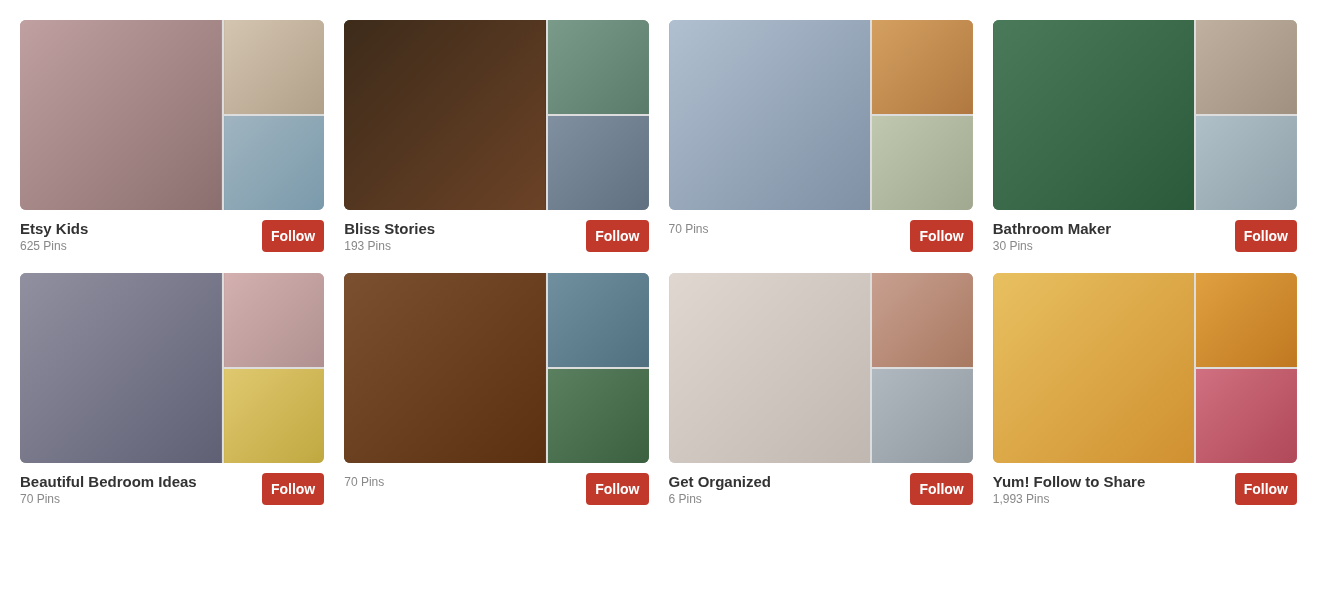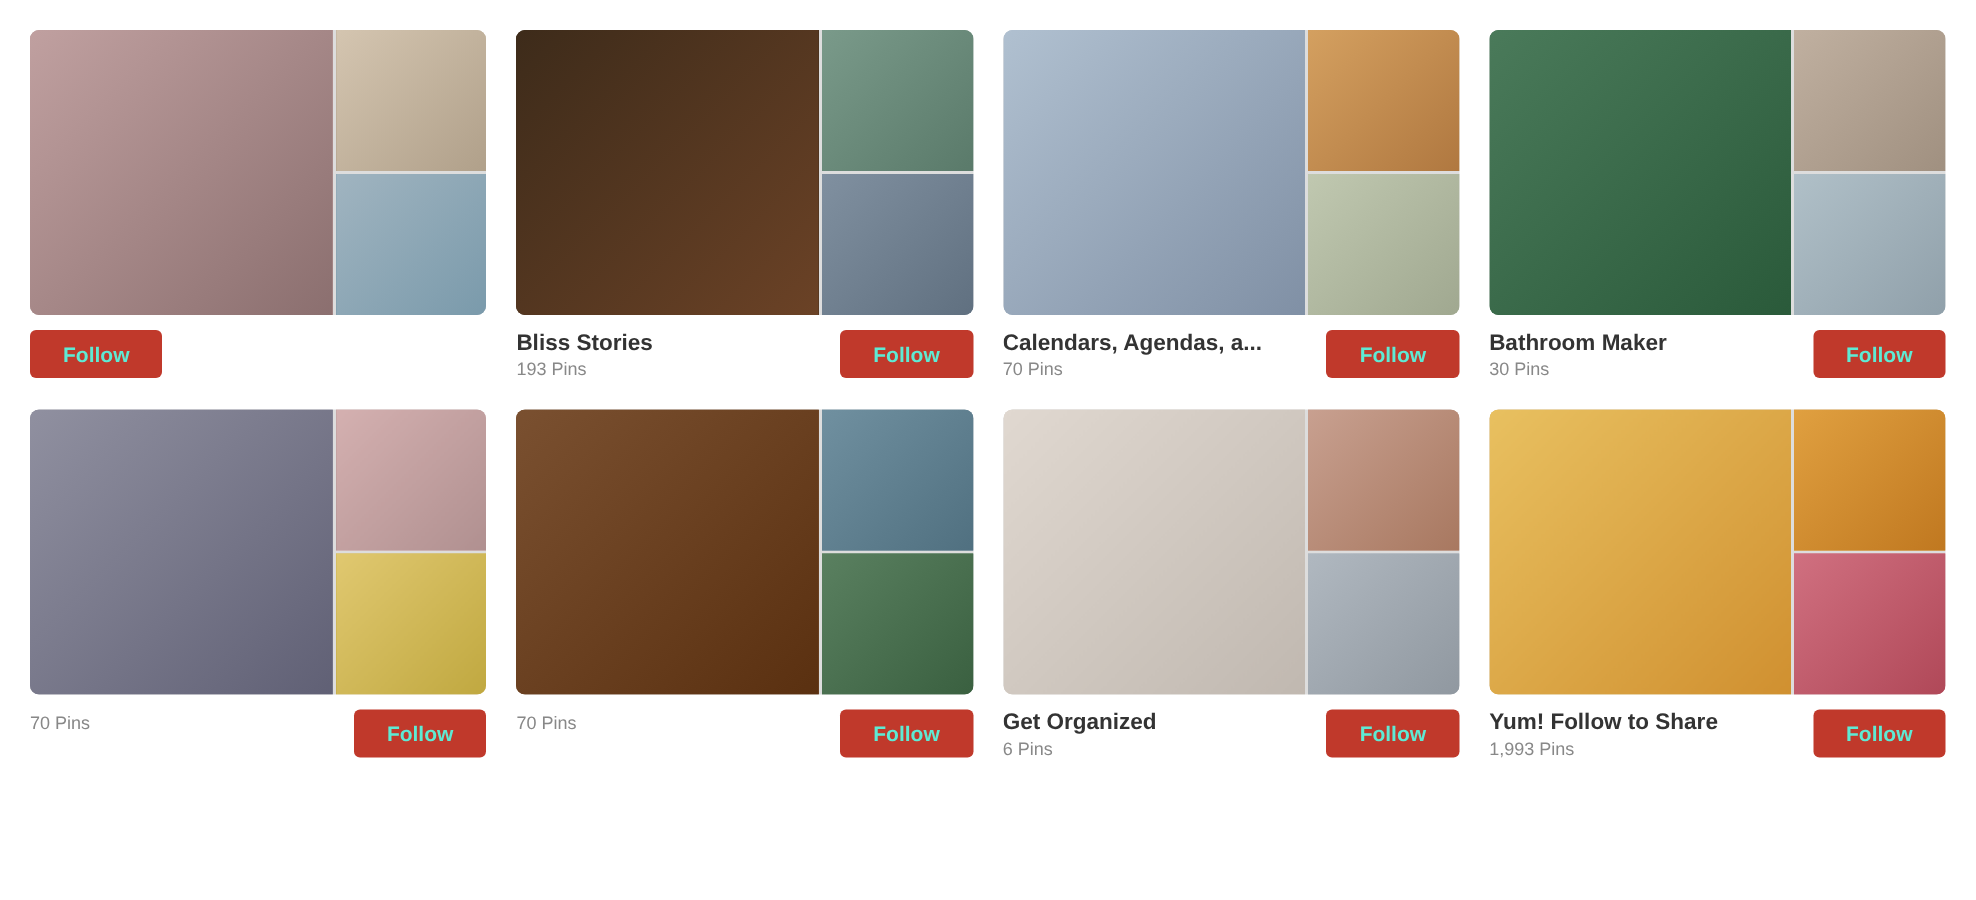--- a/index.html
+++ b/index.html
@@ -55,24 +55,24 @@
       overflow: hidden;
       text-overflow: ellipsis;
     }
     .board-pins {
       font-size: 12px;
       color: #888;
       margin-top: 2px;
     }
     .follow-btn {
       background: #c0392b;
-      color: #5eead4;
+      color: #ffffff;
       border: none;
       border-radius: 4px;
-      padding: 8px 22px;
+      padding: 8px 9px;
       font-size: 14px;
       font-weight: bold;
       cursor: pointer;
       white-space: nowrap;
       flex-shrink: 0;
     }
 
     
     .board-etsy-main { background-color: #c0a0a0; background-image: linear-gradient(135deg, #c0a0a0 0%, #8b6f6f 100%); }
     .board-etsy-t1 { background-color: #d4c5b0; background-image: linear-gradient(135deg, #d4c5b0 0%, #b0a08a 100%); }
@@ -110,20 +110,24 @@
 <body>
 
 <div class="grid">
     <div class="board-card">
     <div class="board-images">
       <div class="main-img board-etsy-main"></div>
       <div class="thumb-img board-etsy-t1"></div>
       <div class="thumb-img board-etsy-t2"></div>
     </div>
     <div class="board-info">
+      <div class="board-text">
+        <div class="board-title">Etsy Kids</div>
+        <div class="board-pins">625 Pins</div>
+      </div>
       <button class="follow-btn">Follow</button>
     </div>
   </div>
     <div class="board-card">
     <div class="board-images">
       <div class="main-img board-maker-main"></div>
       <div class="thumb-img board-maker-t1"></div>
       <div class="thumb-img board-maker-t2"></div>
     </div>
     <div class="board-info">
@@ -135,21 +139,20 @@
     </div>
   </div>
     <div class="board-card">
     <div class="board-images">
       <div class="main-img board-cal-main"></div>
       <div class="thumb-img board-cal-t1"></div>
       <div class="thumb-img board-cal-t2"></div>
     </div>
     <div class="board-info">
       <div class="board-text">
-        <div class="board-title">Calendars, Agendas, a...</div>
         <div class="board-pins">70 Pins</div>
       </div>
       <button class="follow-btn">Follow</button>
     </div>
   </div>
     <div class="board-card">
     <div class="board-images">
       <div class="main-img board-bath-main"></div>
       <div class="thumb-img board-bath-t1"></div>
       <div class="thumb-img board-bath-t2"></div>
@@ -163,20 +166,21 @@
     </div>
   </div>
     <div class="board-card">
     <div class="board-images">
       <div class="main-img board-bed-main"></div>
       <div class="thumb-img board-bed-t1"></div>
       <div class="thumb-img board-bed-t2"></div>
     </div>
     <div class="board-info">
       <div class="board-text">
+        <div class="board-title">Beautiful Bedroom Ideas</div>
         <div class="board-pins">70 Pins</div>
       </div>
       <button class="follow-btn">Follow</button>
     </div>
   </div>
     <div class="board-card">
     <div class="board-images">
       <div class="main-img board-kit-main"></div>
       <div class="thumb-img board-kit-t1"></div>
       <div class="thumb-img board-kit-t2"></div>

